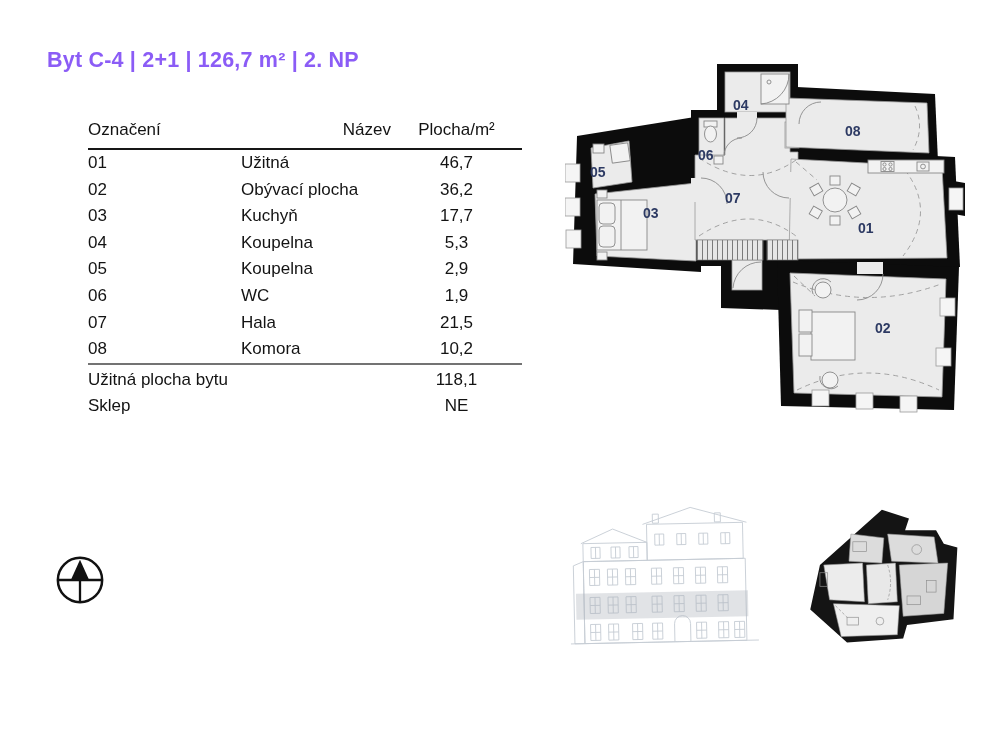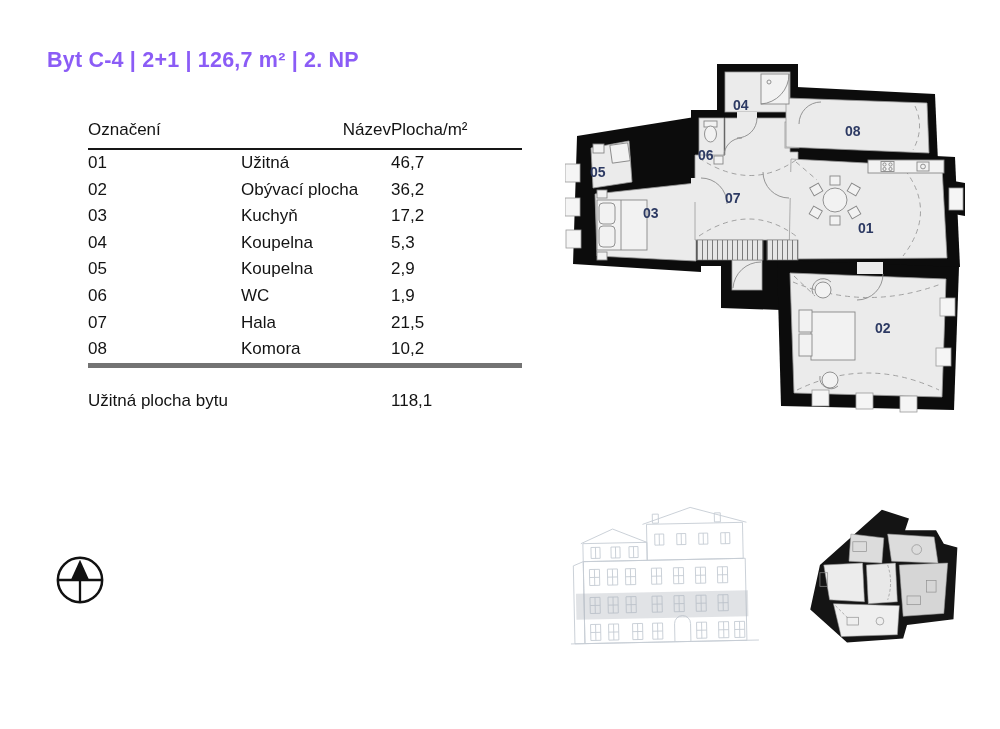--- a/index.html
+++ b/index.html
@@ -11,24 +11,24 @@
   .title{
     position:absolute;left:47px;top:48px;font-size:21.5px;font-weight:700;
     color:#8b5cf6;letter-spacing:.2px;
   }
   
   .room-table{position:absolute;left:47px;top:120px;width:434px;margin-left:41px;}
   table{border-collapse:collapse;width:434px;font-size:17px;color:#131313;}
   col.c1{width:153px;} col.c2{width:150px;} col.c3{width:131px;}
   th{font-weight:400;text-align:left;padding:0 0 8px 0;border-bottom:2px solid #161616;}
   th.col-name{padding-left:10px;text-align:right;}
-  th.col-area,td.area{text-align:left;}
+  th.col-area,td.area{text-align:center;}
   tbody td{padding:0;line-height:26.6px;white-space:nowrap;}
   tbody.summary td{line-height:26.2px;}
-  tbody.summary tr:first-child td{border-top:5px solid #737373;padding-top:20px;}
+  tbody.summary tr:first-child td{border-top:2px solid #737373;padding-top:2px;}
   
   .floorplan{position:absolute;left:565px;top:60px;width:400px;height:372px;}
   .elevation{position:absolute;left:556px;top:502px;width:215px;height:165px;}
   .miniplan{position:absolute;left:788px;top:505px;width:180px;height:150px;}
   .compass{position:absolute;left:54px;top:554px;width:52px;height:52px;}
   svg{display:block;}
   .room-label{fill:#2d3a63;font-family:"Liberation Sans",sans-serif;font-size:14px;font-weight:700;}
 </style>
 </head>
 <body>
@@ -58,21 +58,21 @@
           <td class="area">46,7</td>
         </tr>
         <tr>
           <td>02</td>
           <td>Obývací plocha</td>
           <td class="area">36,2</td>
         </tr>
         <tr>
           <td>03</td>
           <td>Kuchyň</td>
-          <td class="area">17,2</td>
+          <td class="area">17,7</td>
         </tr>
         <tr>
           <td>04</td>
           <td>Koupelna</td>
           <td class="area">5,3</td>
         </tr>
         <tr>
           <td>05</td>
           <td>Koupelna</td>
           <td class="area">2,9</td>
@@ -90,20 +90,24 @@
         <tr>
           <td>08</td>
           <td>Komora</td>
           <td class="area">10,2</td>
         </tr>
       </tbody>
       <tbody class="summary">
         <tr>
           <td colspan="2">Užitná plocha bytu</td>
           <td class="area">118,1</td>
+        </tr>
+        <tr>
+          <td colspan="2">Sklep</td>
+          <td class="area">NE</td>
         </tr>
       </tbody>
     </table>
   </div>
 
   <svg class="floorplan" viewBox="0 0 400 372" xmlns="http://www.w3.org/2000/svg">
     <defs>
       <pattern id="stairHatch" width="5" height="22" patternUnits="userSpaceOnUse">
         <rect width="5" height="22" fill="#e6e6e6"></rect>
         <path d="M2.5,0 V22" stroke="#7a7a7a" stroke-width="1"></path>

